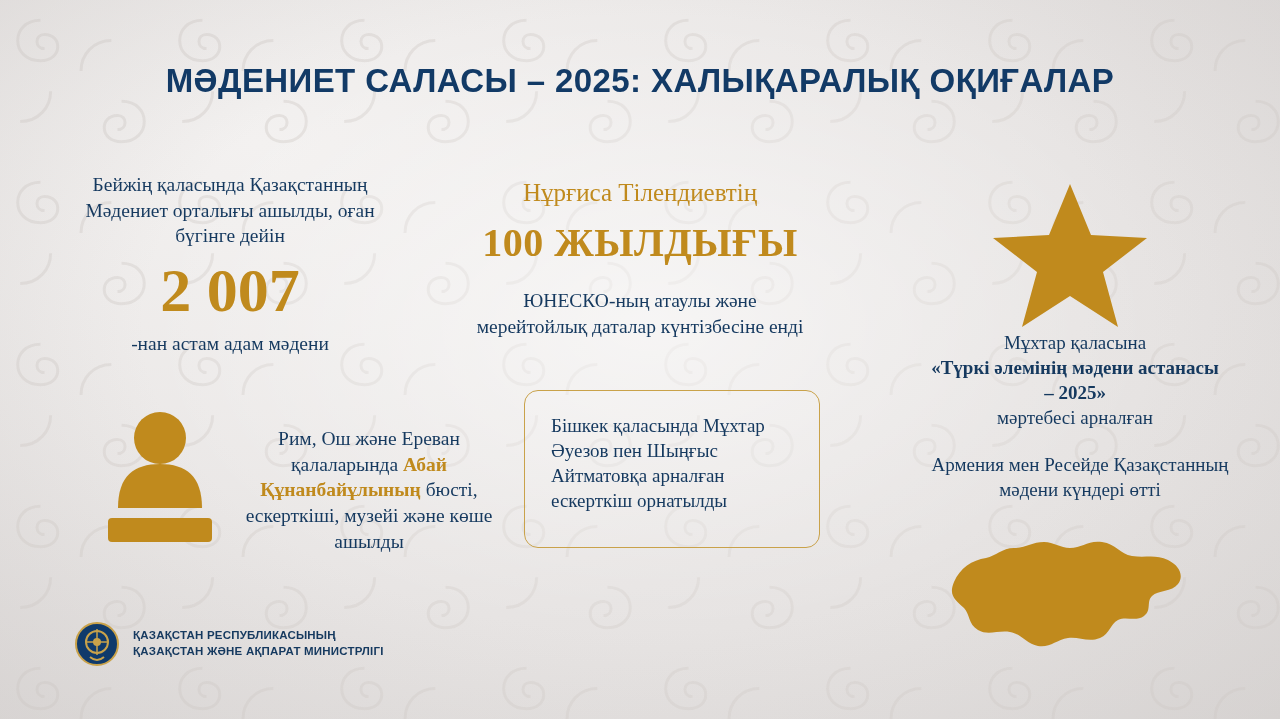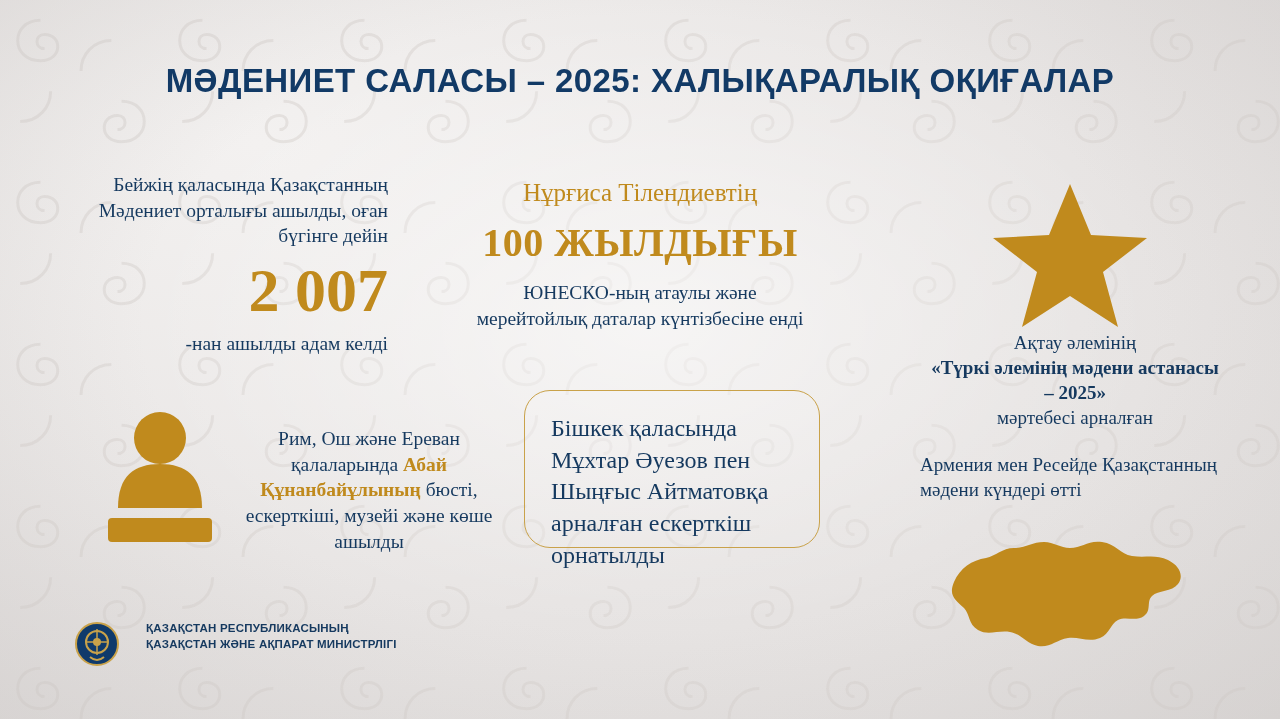--- a/index.html
+++ b/index.html
@@ -53,21 +53,21 @@
     position: absolute;
     color: #15395f;
     line-height: 1.32;
   }
 
   
   #block-beijing {
     left: 72px;
     top: 172px;
     width: 316px;
-    text-align: right;
+    text-align: center;
     font-size: 19.5px;
   }
   #block-beijing .bignum {
     color: #c08a1d;
     font-size: 62px;
     font-weight: bold;
     line-height: 1.15;
     margin: 6px 0 2px 0;
     font-family: "Liberation Serif", serif;
   }
@@ -89,21 +89,21 @@
     font-weight: normal;
   }
   #block-tilendiev .line2 {
     color: #c08a1d;
     font-size: 40px;
     font-weight: bold;
     letter-spacing: 0.5px;
     margin-top: 8px;
   }
   #block-tilendiev .desc {
-    margin-top: 10px;
+    margin-top: 18px;
     font-size: 19.5px;
     color: #15395f;
   }
 
   
   #star-icon {
     position: absolute;
     left: 990px;
     top: 180px;
     width: 160px;
@@ -114,21 +114,21 @@
     top: 330px;
     width: 290px;
     text-align: center;
     font-size: 19px;
   }
   #block-aktau b { color: #15395f; }
   #block-armenia {
     left: 920px;
     top: 452px;
     width: 320px;
-    text-align: left;
+    text-align: center;
     font-size: 19px;
   }
 
   
   #bust-icon {
     position: absolute;
     left: 100px;
     top: 408px;
     width: 120px;
     height: 134px;
@@ -142,45 +142,45 @@
   }
   #block-rome b { color: #c08a1d; }
 
   
   #block-bishkek {
     left: 524px;
     top: 390px;
     width: 296px;
     height: 158px;
     border: 1.6px solid #c9a24a;
-    border-radius: 26px;
+    border-radius: 14px;
     box-sizing: border-box;
     padding: 22px 26px;
-    font-size: 24px;
+    font-size: 19px;
     text-align: left;
     background: rgba(255,255,255,0.08);
   }
 
   
   #map-icon {
     position: absolute;
     left: 930px;
     top: 524px;
     width: 260px;
     height: 130px;
   }
 
   
   .footer {
     position: absolute;
     left: 74px;
     bottom: 52px;
     display: flex;
-    align-items: flex-start;
-    gap: 26px;
+    align-items: center;
+    gap: 13px;
   }
   .footer .emblem {
     width: 46px;
     height: 46px;
     flex: 0 0 46px;
   }
   .footer .ftext {
     color: #15395f;
     font-family: "Liberation Sans", sans-serif;
     font-size: 11.5px;
@@ -207,35 +207,35 @@
     </defs>
     <rect x="0" y="0" width="1280" height="719" fill="url(#kazPattern)"></rect>
   </svg>
   <div class="vignette"></div>
 
   <div class="title">МӘДЕНИЕТ САЛАСЫ – 2025: ХАЛЫҚАРАЛЫҚ ОҚИҒАЛАР</div>
 
   <div class="block" id="block-beijing">
     <div>Бейжің қаласында Қазақстанның Мәдениет орталығы ашылды, оған бүгінге дейін</div>
     <div class="bignum">2 007</div>
-    <div class="tail">-нан ашылды адам келді</div>
+    <div class="tail">-нан астам адам мәдени</div>
   </div>
 
   <div class="block" id="block-tilendiev">
     <div class="line1">Нұрғиса Тілендиевтің</div>
     <div class="line2">100 ЖЫЛДЫҒЫ</div>
     <div class="desc">ЮНЕСКО-ның атаулы және мерейтойлық даталар күнтізбесіне енді</div>
   </div>
 
   <svg id="star-icon" viewBox="0 0 160 152">
     <polygon points="80,4 101,55 157,58 113,92 128,147 80,116 32,147 47,92 3,58 59,55" fill="#c08a1d"></polygon>
   </svg>
 
   <div class="block" id="block-aktau">
-    <div>Ақтау әлемінің</div>
+    <div>Мұхтар қаласына</div>
     <div><b>«Түркі әлемінің мәдени астанасы – 2025»</b></div>
     <div>мәртебесі арналған</div>
   </div>
 
   <div class="block" id="block-armenia">
     <div>Армения мен Ресейде Қазақстанның мәдени күндері өтті</div>
   </div>
 
   <svg id="bust-icon" viewBox="0 0 120 134">
     <circle cx="60" cy="30" r="26" fill="#c08a1d"></circle>

